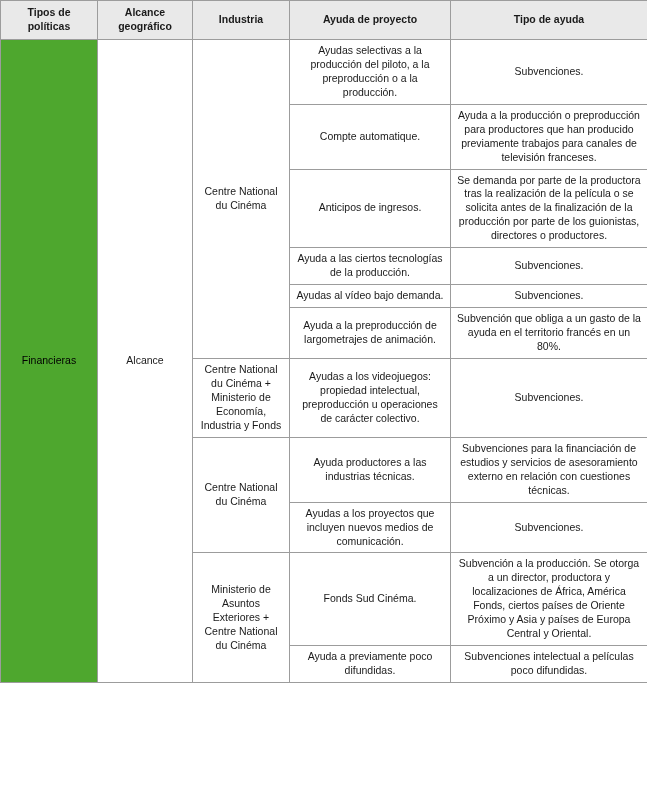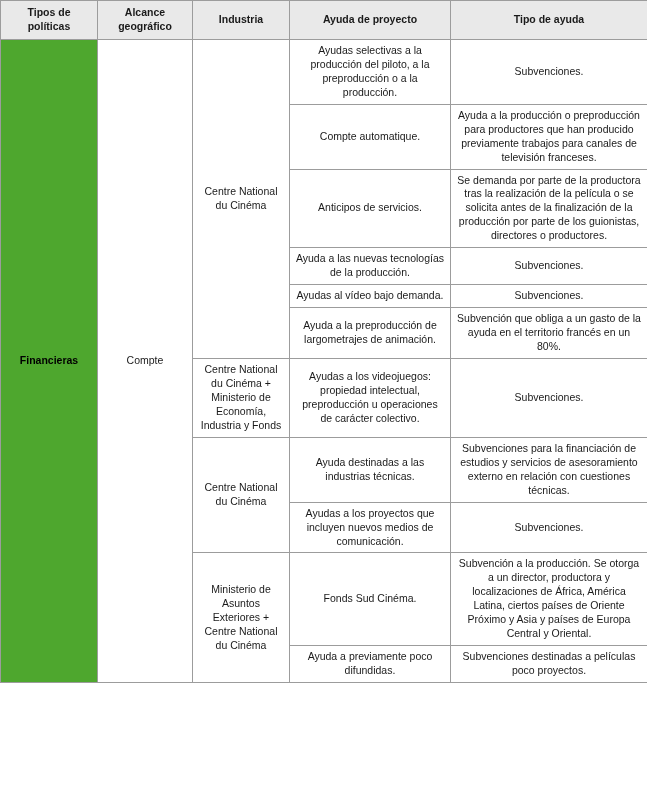--- a/index.html
+++ b/index.html
@@ -42,21 +42,21 @@
     background: #e9e9e9;
     font-weight: bold;
     font-size: 10.5px;
     padding: 5px 4px;
     border-color: #9c9c9c;
   }
   
   td.green-cell {
     background: #4ea72e;
     color: #000000;
-    font-weight: bold;
+    font-weight: normal;
     font-size: 10.5px;
   }
   td.plain-merged {
     background: #ffffff;
   }
 </style>
 </head>
 <body>
 
 <div id="table-wrap">
@@ -73,63 +73,63 @@
         <th>Tipos de políticas</th>
         <th>Alcance geográfico</th>
         <th>Industria</th>
         <th>Ayuda de proyecto</th>
         <th>Tipo de ayuda</th>
       </tr>
     </thead>
     <tbody id="table-body">
         <tr>
           <td class="green-cell" rowspan="11">Financieras</td>
-          <td class="plain-merged" rowspan="11">Compte</td>
+          <td class="plain-merged" rowspan="11">Alcance</td>
           <td rowspan="6">Centre National du Cinéma</td>
           <td>Ayudas selectivas a la producción del piloto, a la preproducción o a la producción.</td>
           <td>Subvenciones.</td>
         </tr>
         <tr>
           <td>Compte automatique.</td>
           <td>Ayuda a la producción o preproducción para productores que han producido previamente trabajos para canales de televisión franceses.</td>
         </tr>
         <tr>
-          <td>Anticipos de servicios.</td>
+          <td>Anticipos de ingresos.</td>
           <td>Se demanda por parte de la productora tras la realización de la película o se solicita antes de la finalización de la producción por parte de los guionistas, directores o productores.</td>
         </tr>
         <tr>
-          <td>Ayuda a las nuevas tecnologías de la producción.</td>
+          <td>Ayuda a las ciertos tecnologías de la producción.</td>
           <td>Subvenciones.</td>
         </tr>
         <tr>
           <td>Ayudas al vídeo bajo demanda.</td>
           <td>Subvenciones.</td>
         </tr>
         <tr>
           <td>Ayuda a la preproducción de largometrajes de animación.</td>
           <td>Subvención que obliga a un gasto de la ayuda en el territorio francés en un 80%.</td>
         </tr>
         <tr>
           <td rowspan="1">Centre National du Cinéma + Ministerio de Economía, Industria y Fonds</td>
           <td>Ayudas a los videojuegos: propiedad intelectual, preproducción u operaciones de carácter colectivo.</td>
           <td>Subvenciones.</td>
         </tr>
         <tr>
           <td rowspan="2">Centre National du Cinéma</td>
-          <td>Ayuda destinadas a las industrias técnicas.</td>
+          <td>Ayuda productores a las industrias técnicas.</td>
           <td>Subvenciones para la financiación de estudios y servicios de asesoramiento externo en relación con cuestiones técnicas.</td>
         </tr>
         <tr>
           <td>Ayudas a los proyectos que incluyen nuevos medios de comunicación.</td>
           <td>Subvenciones.</td>
         </tr>
         <tr>
           <td rowspan="2">Ministerio de Asuntos Exteriores + Centre National du Cinéma</td>
           <td>Fonds Sud Cinéma.</td>
-          <td>Subvención a la producción. Se otorga a un director, productora y localizaciones de África, América Latina, ciertos países de Oriente Próximo y Asia y países de Europa Central y Oriental.</td>
+          <td>Subvención a la producción. Se otorga a un director, productora y localizaciones de África, América Fonds, ciertos países de Oriente Próximo y Asia y países de Europa Central y Oriental.</td>
         </tr>
         <tr>
           <td>Ayuda a previamente poco difundidas.</td>
-          <td>Subvenciones destinadas a películas poco proyectos.</td>
+          <td>Subvenciones intelectual a películas poco difundidas.</td>
         </tr>
       </tbody>
   </table>
 </div>
 
 </body></html>

